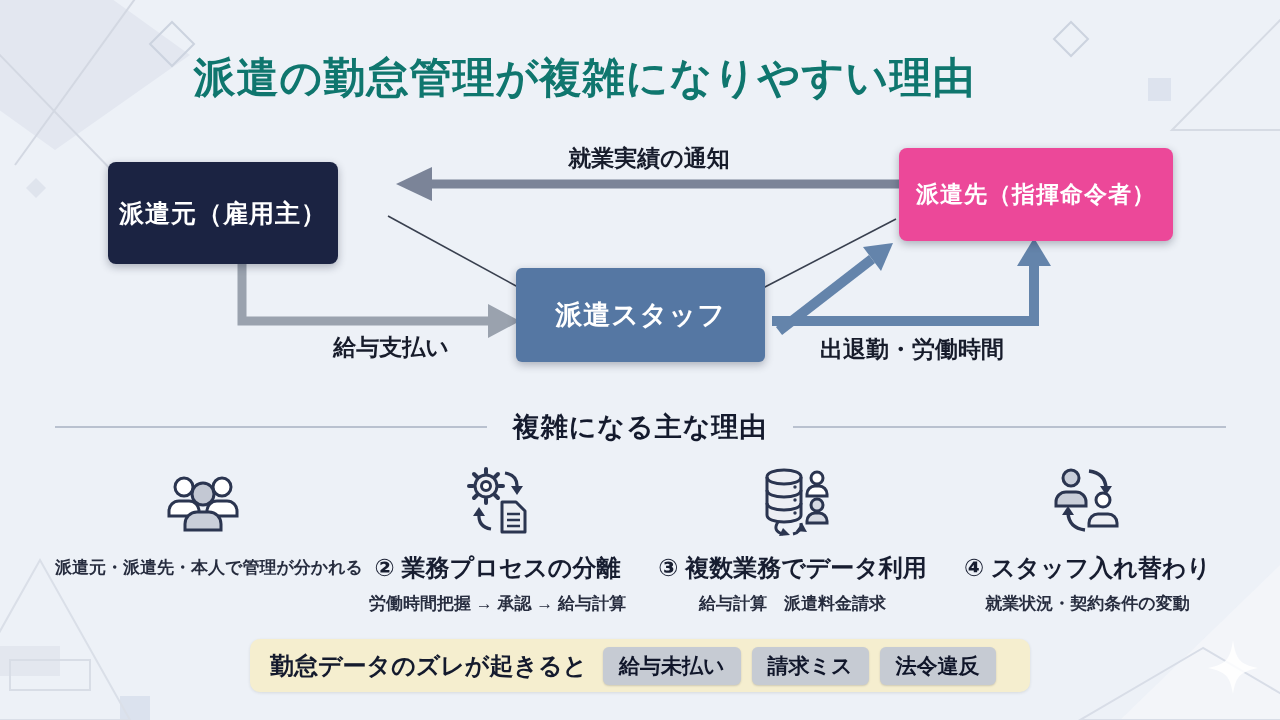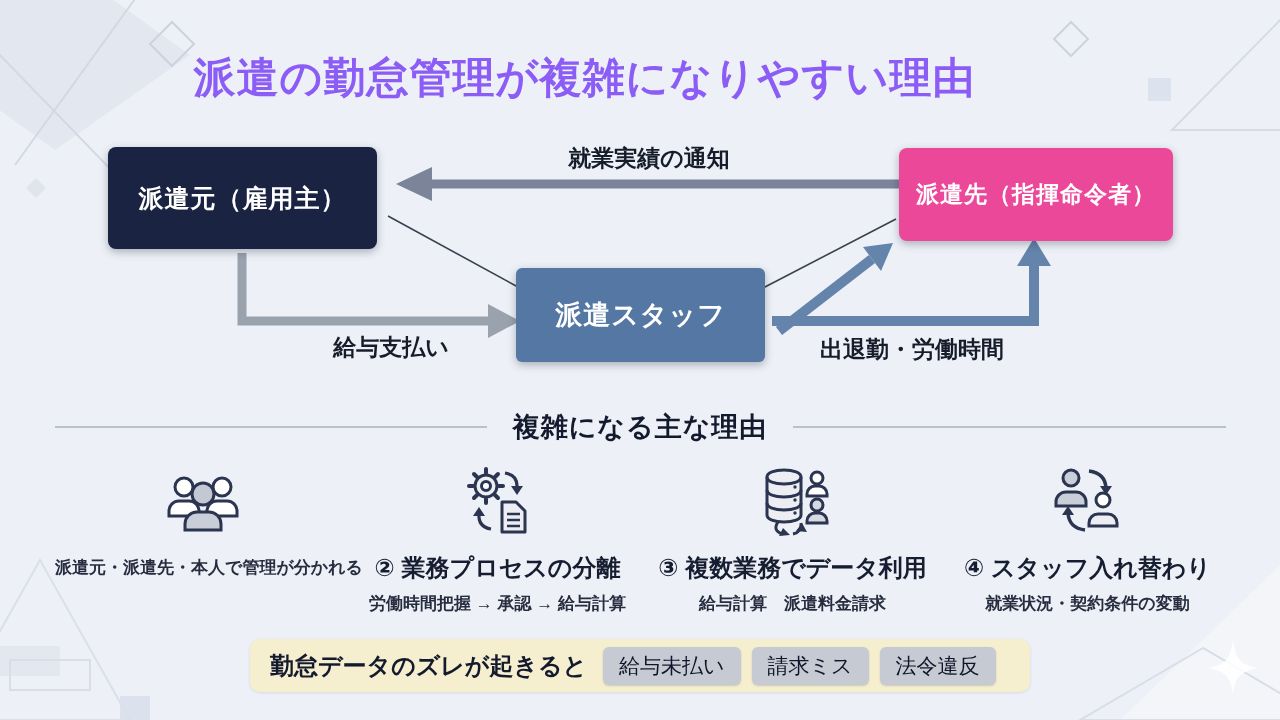--- a/index.html
+++ b/index.html
@@ -8,31 +8,31 @@
     background:#edf1f7;
     font-family:"Liberation Sans","DejaVu Sans",sans-serif;
     color:#151b2e;
   }
   .abs{position:absolute;}
   
   #decor{position:absolute;inset:0;z-index:0;pointer-events:none;}
   
   .page-title{
     top:50px;left:0;width:1169px;text-align:center;
-    font-size:42px;font-weight:800;color:#8b5cf6;letter-spacing:1px;
+    font-size:42px;font-weight:800;color:#0f766e;letter-spacing:1px;
     z-index:3;
   }
   
   .node{
     z-index:3;display:flex;align-items:center;justify-content:center;
     color:#ffffff;font-weight:800;border-radius:8px;
     box-shadow:0 3px 8px rgba(15,22,45,.30);
     text-align:center;letter-spacing:1px;
   }
-  .node-agency{left:108px;top:147px;width:269px;height:102px;background:#1b2342;font-size:25px;}
+  .node-agency{left:108px;top:162px;width:230px;height:102px;background:#1b2342;font-size:25px;}
   .node-client{left:899px;top:148px;width:274px;height:93px;background:#ec4899;font-size:23px;}
   .node-staff{left:516px;top:268px;width:249px;height:94px;background:#5577a3;font-size:27px;border-radius:6px;}
   #flows{position:absolute;inset:0;z-index:2;pointer-events:none;}
   .flow-label{
     z-index:3;font-weight:800;color:#171c2b;font-size:23px;white-space:nowrap;
     text-align:center;transform:translateX(-50%);
   }
   
   .section-heading{
     top:409px;left:0;width:1280px;text-align:center;z-index:3;
@@ -51,21 +51,21 @@
   .reason-title{font-size:24px;font-weight:800;color:#171d30;margin-top:4px;white-space:nowrap;}
   .reason-sub{font-size:17px;font-weight:700;color:#272d3f;margin-top:8px;white-space:nowrap;}
   
   .warning-banner{
     left:250px;top:639px;width:780px;height:53px;background:#f5eecf;
     border-radius:10px;display:flex;align-items:center;z-index:3;
     padding:0 0 0 20px;box-sizing:border-box;box-shadow:0 1px 3px rgba(60,60,40,.12);
   }
   .warning-label{font-size:24px;font-weight:800;color:#141a2d;margin-right:16px;white-space:nowrap;}
   .badge{
-    background:#c6cbd3;color:#10162a;font-size:21px;font-weight:400;
+    background:#c6cbd3;color:#10162a;font-size:21px;font-weight:700;
     border-radius:6px;padding:5px 16px;margin-right:11px;white-space:nowrap;
     box-shadow:0 1px 2px rgba(30,35,55,.18);
   }
 </style>
 </head>
 <body>
 
 <svg id="decor" width="1280" height="720" viewBox="0 0 1280 720">
   <polygon points="30,-60 190,55 55,150 -105,35" fill="#e3e7f0"></polygon>
   <line x1="145" y1="-15" x2="15" y2="165" stroke="#d3d8e2" stroke-width="2"></line>

